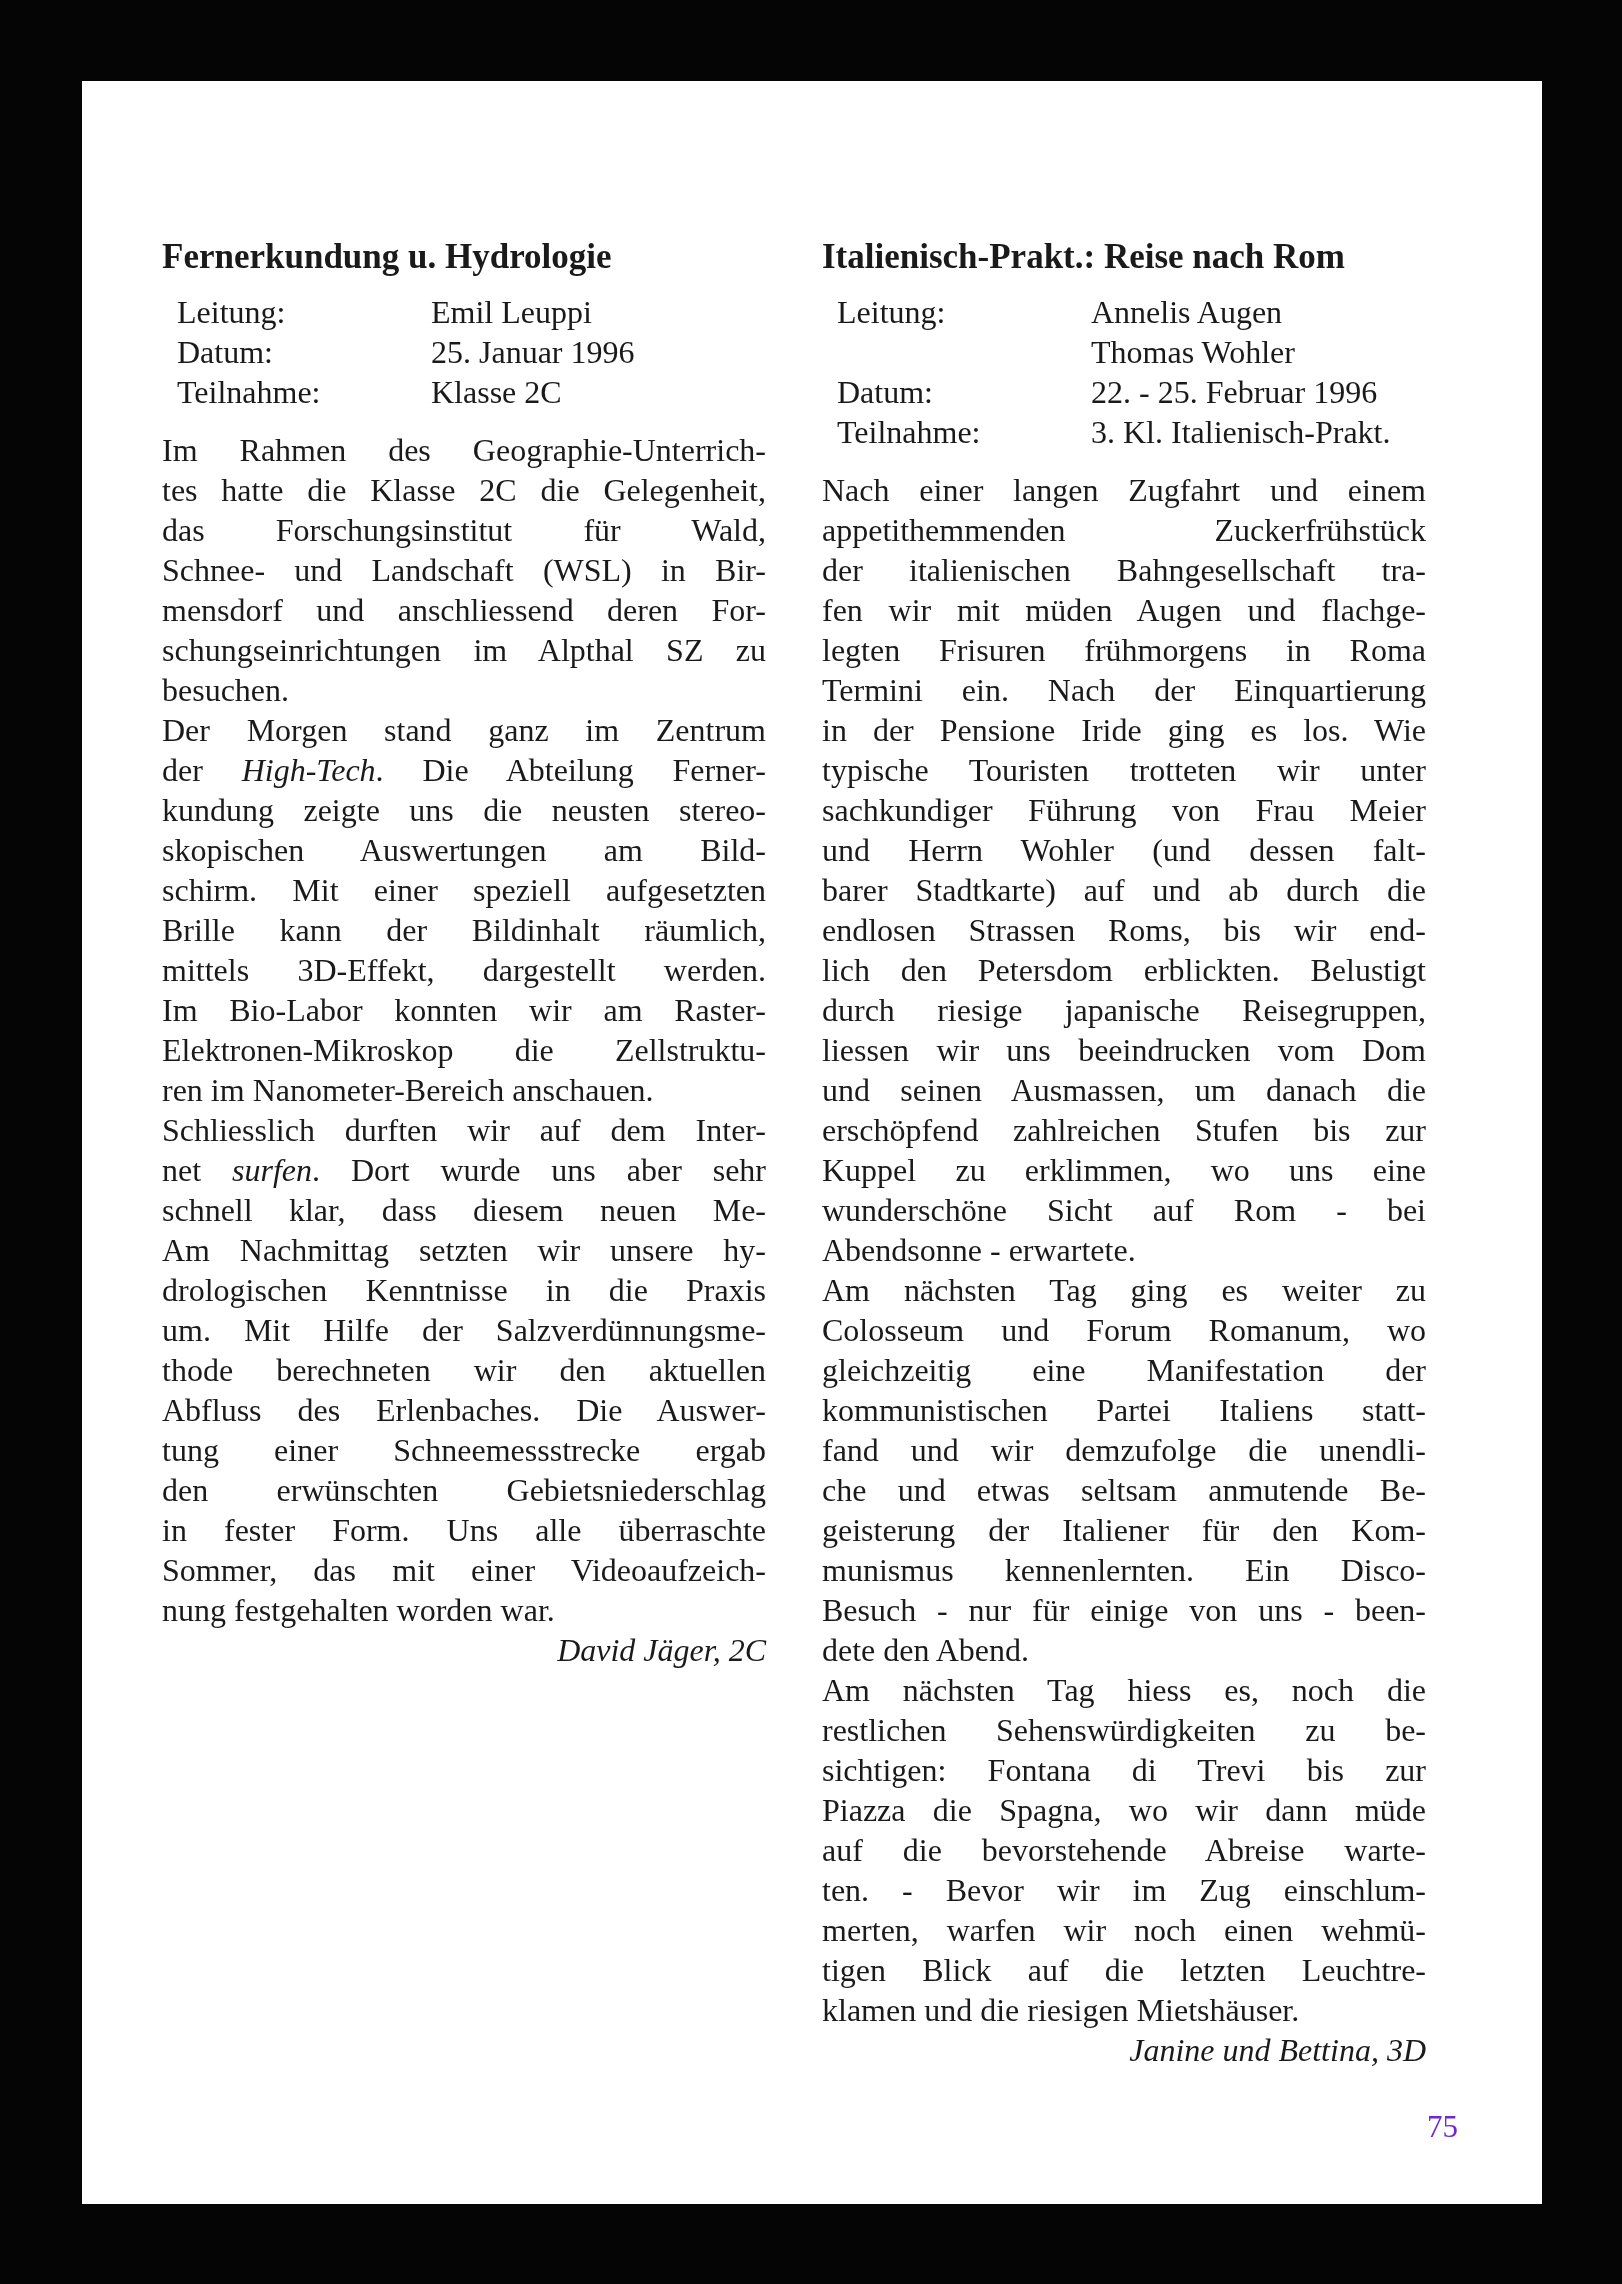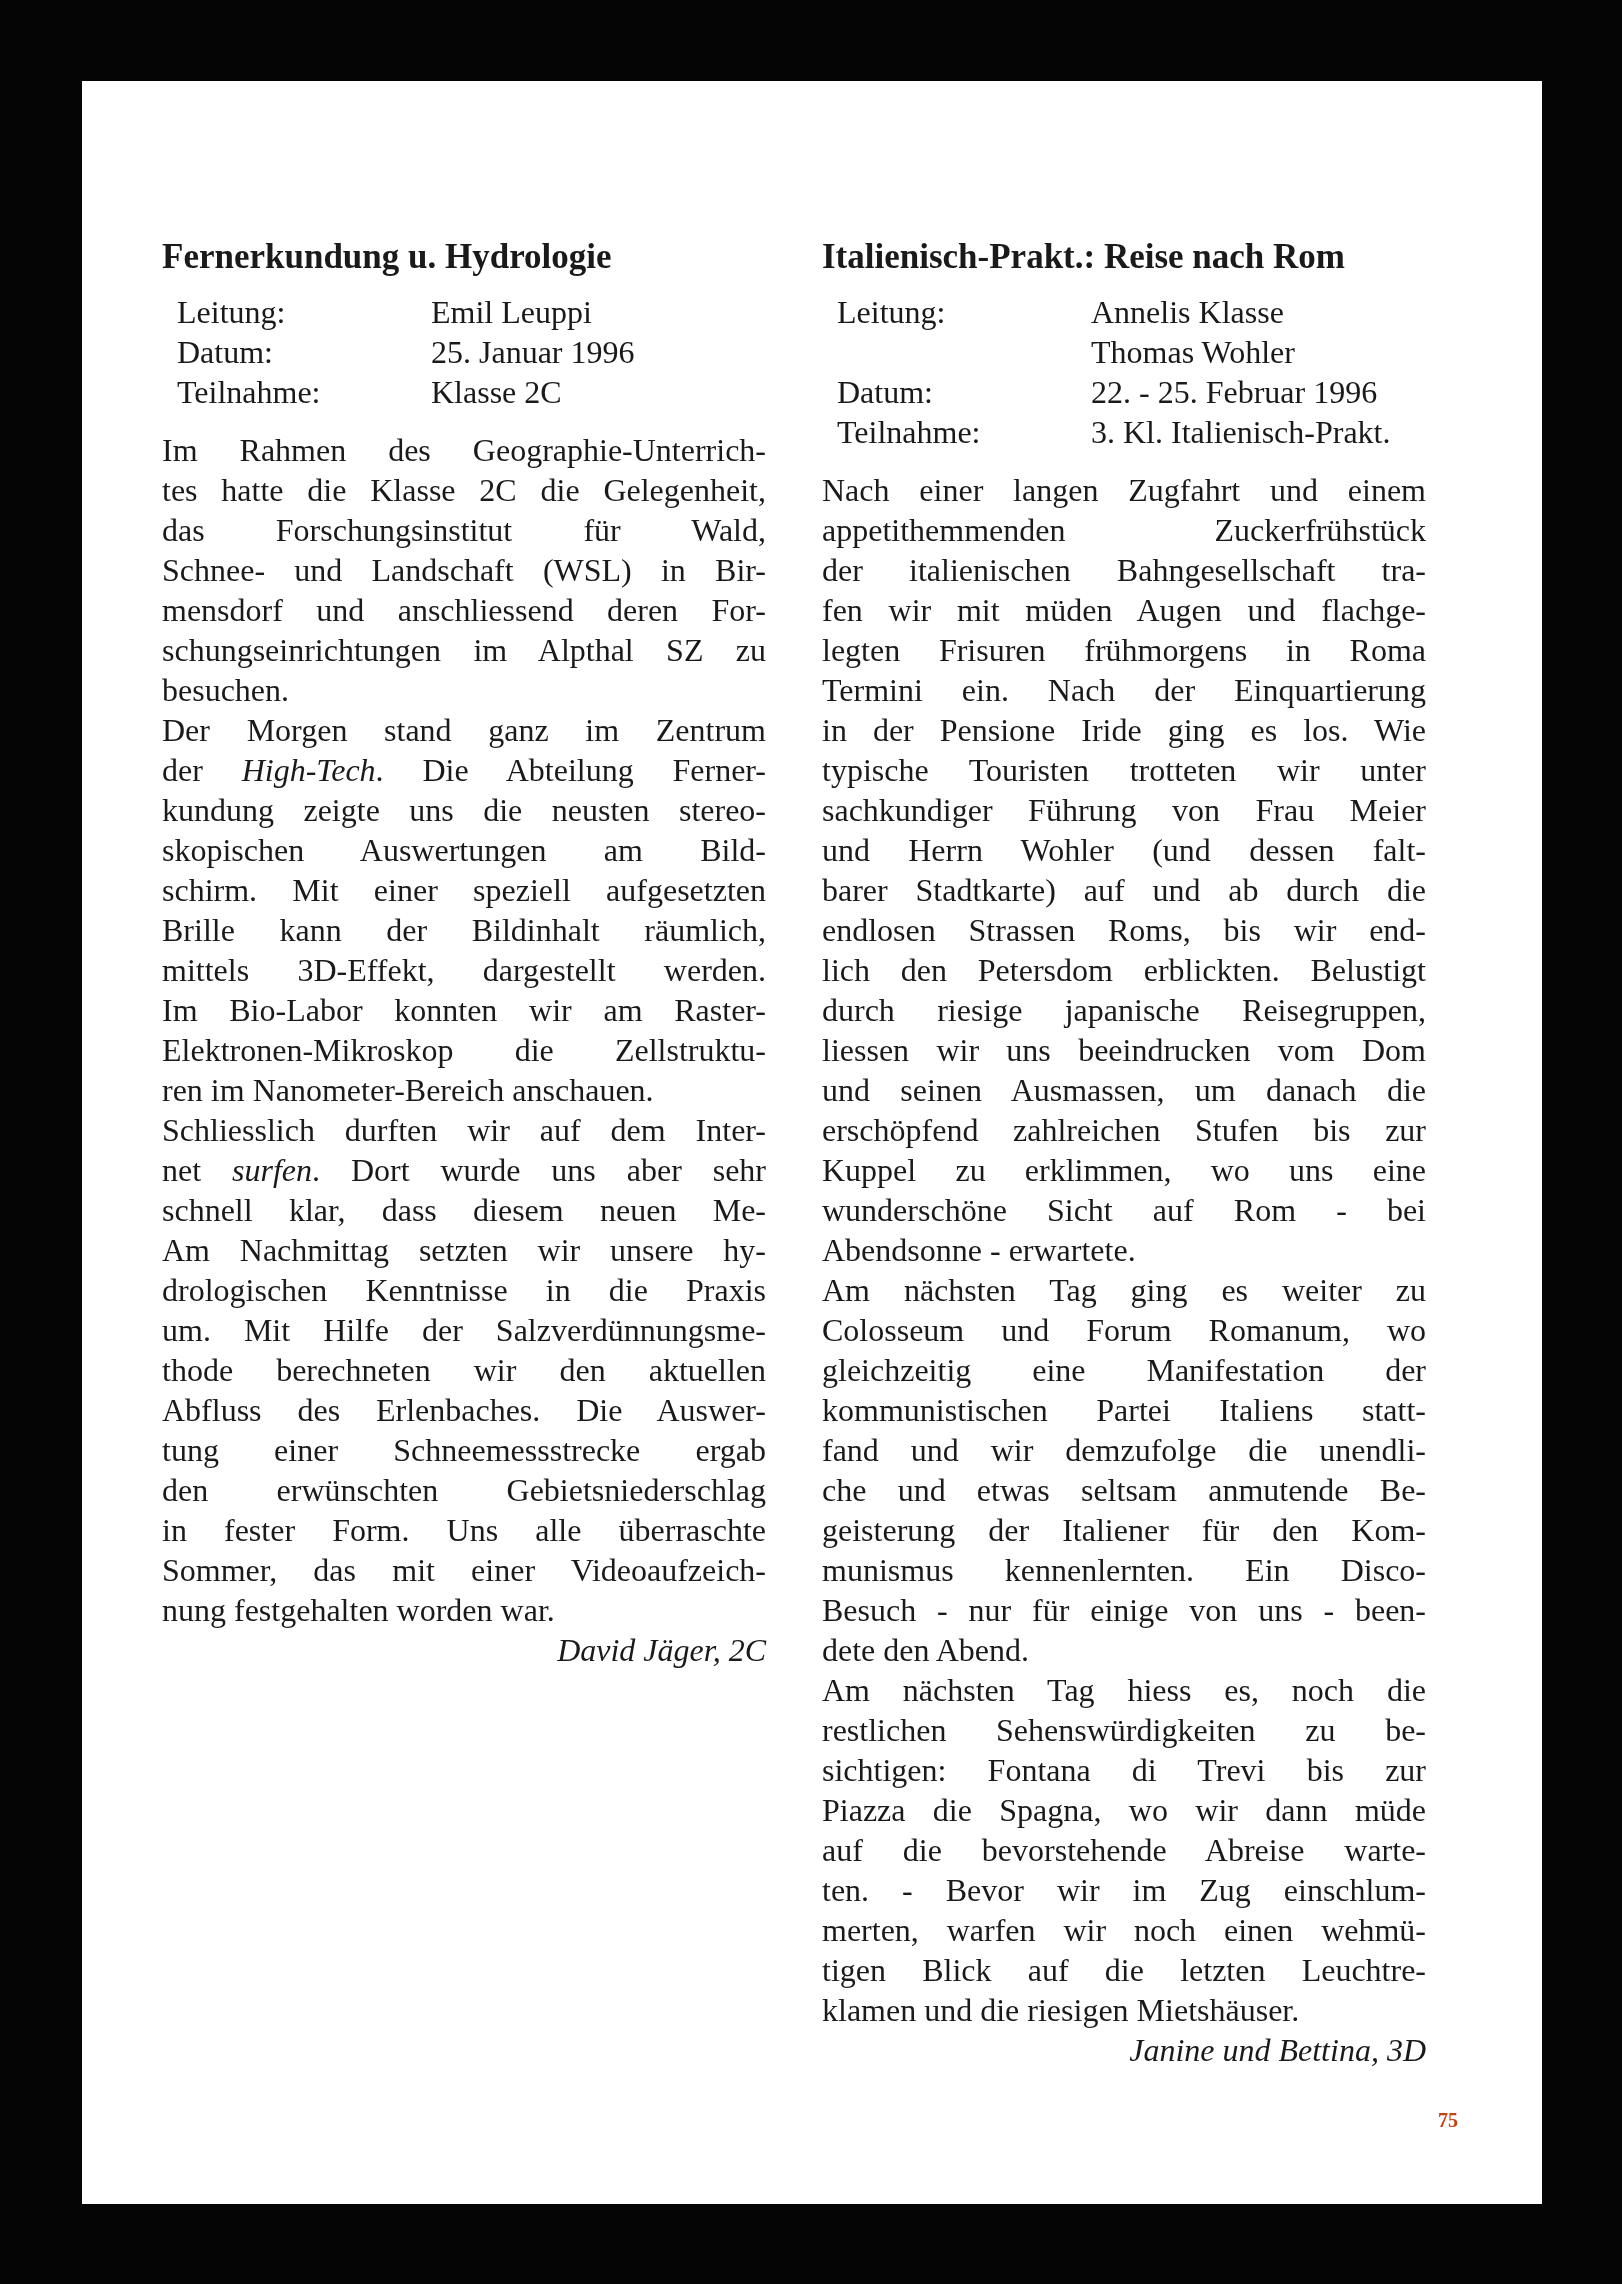--- a/index.html
+++ b/index.html
@@ -64,23 +64,22 @@
       text-align: right;
       font-style: italic;
       height: 40px;
     }
     em { font-style: italic; }
     .page-number {
       position: absolute;
       right: 84px;
       top: 2028px;
       font-family: "Liberation Serif", "DejaVu Serif", serif;
-      font-size: 20px;
-      color: #c2410c;
-      font-weight: bold;
+      font-size: 31px;
+      color: #6d28d9;
     }
   </style>
 </head>
 <body>
 
 <div class="page">
 
   <section class="column col-left">
     <h2 class="article-title">Fernerkundung u. Hydrologie</h2>
     <div class="meta">
@@ -123,21 +122,21 @@
         <span class="line">Sommer, das mit einer Videoaufzeich-</span>
         <span class="line last">nung festgehalten worden war.</span>
       </div>
     <span class="author">David Jäger, 2C</span>
   </section>
 
   <section class="column col-right">
     <h2 class="article-title">Italienisch-Prakt.: Reise nach Rom</h2>
     <div class="meta">
       <span class="meta-label">Leitung:</span>
-      <span class="meta-value">Annelis Klasse</span>
+      <span class="meta-value">Annelis Augen</span>
       <span class="meta-label"></span>
       <span class="meta-value">Thomas Wohler</span>
       <span class="meta-label">Datum:</span>
       <span class="meta-value">22. - 25. Februar 1996</span>
       <span class="meta-label">Teilnahme:</span>
       <span class="meta-value">3. Kl. Italienisch-Prakt.</span>
     </div>
     <div class="body-text">
         <span class="line">Nach einer langen Zugfahrt und einem</span>
         <span class="line">appetithemmenden Zuckerfrühstück</span>

